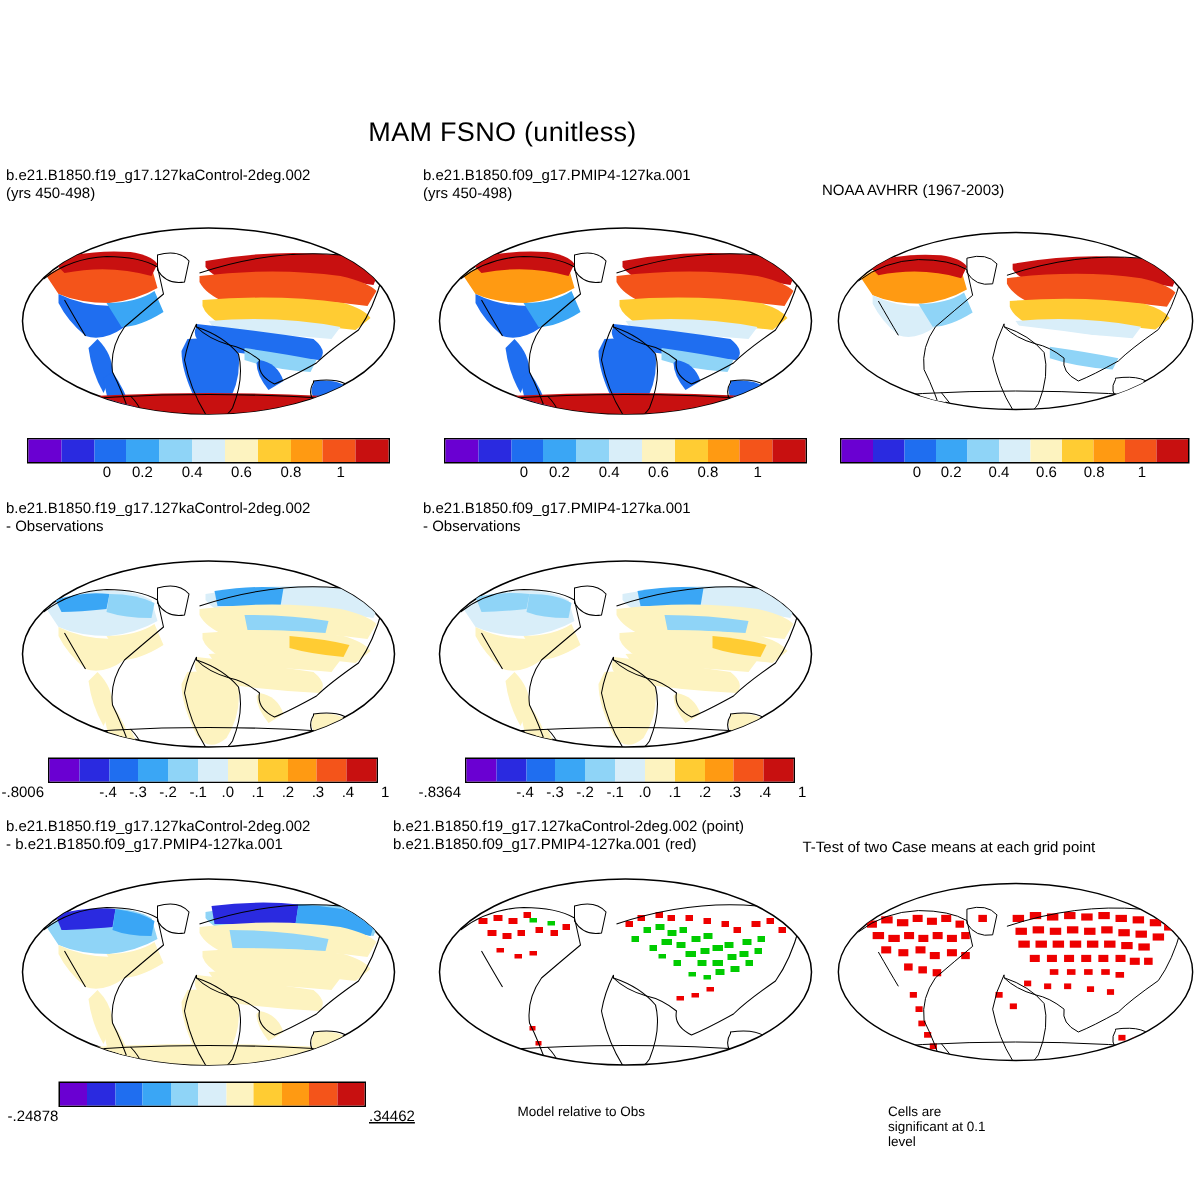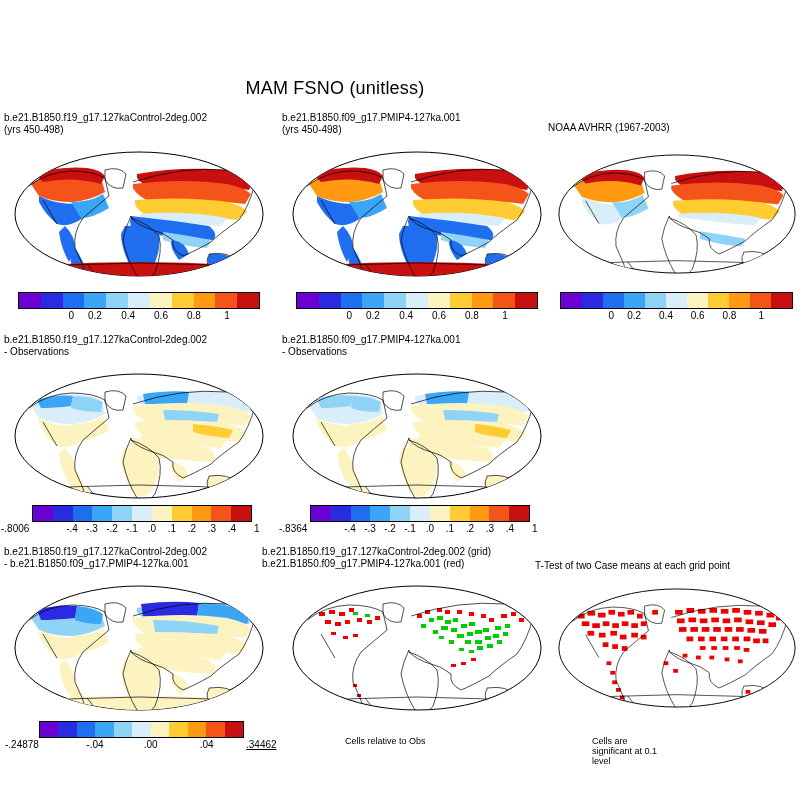--- a/index.html
+++ b/index.html
@@ -447,30 +447,25 @@
       <div class="cbar-cell" style="background:#1f6ef0"></div>
         <div class="cbar-cell" style="background:#3aa6f5"></div>
       <div class="cbar-cell" style="background:#8fd4f7"></div>
         <div class="cbar-cell" style="background:#d9eef9"></div>
       <div class="cbar-cell" style="background:#fdf3c0"></div>
         <div class="cbar-cell" style="background:#ffcc33"></div>
       <div class="cbar-cell" style="background:#ff9a12"></div>
         <div class="cbar-cell" style="background:#f4541a"></div>
       <div class="cbar-cell" style="background:#c81010"></div>
     </div>
-    <div class="cbar-labels">
-      <span style="left:27.3%">-.04</span>
-      <span style="left:54.5%">.00</span>
-      <span style="left:81.8%">.04</span>
-    </div>
     <div class="cbar-end" style="left:-34px;top:18px;">-.24878</div>
     <div class="cbar-end" style="left:207px;top:18px;text-decoration:underline;">.34462</div>
   </div>
 
-  <div class="panel-caption" style="left:262px;top:530px;">b.e21.B1850.f19_g17.127kaControl-2deg.002 (grid)
+  <div class="panel-caption" style="left:262px;top:530px;">b.e21.B1850.f19_g17.127kaControl-2deg.002 (point)
 b.e21.B1850.f09_g17.PMIP4-127ka.001 (red)</div>
   <div class="map-wrap" style="left:291px;top:562px;">
     <svg width="252" height="140" viewBox="0 0 252 140">
       <defs>
           <clipPath id="robG">
             <ellipse cx="126" cy="70" rx="124" ry="62"></ellipse>
           </clipPath>
         </defs>
       <ellipse cx="126" cy="70" rx="124" ry="62" fill="#ffffff" stroke="#000" stroke-width="1"></ellipse>
       <g clip-path="url(#robG)">
@@ -546,21 +541,21 @@
         <path d="M44 80 Q38 70 30 56"></path>
         <path d="M92 26 Q106 22 113 30 L110 44 Q98 46 92 36 Z"></path>
         <path d="M74 120 Q86 132 88 156 Q84 176 72 180"></path>
         <path d="M118 72 Q112 84 110 96 Q114 116 124 132 Q134 140 142 128 Q150 108 146 92 Q136 80 118 74 Z"></path>
         <path d="M120 38 Q168 22 214 26 Q240 30 242 40 Q236 62 226 76 Q206 90 198 98 Q180 108 170 112 Q158 106 160 96 Q150 88 140 86 Q126 82 118 74"></path>
         <path d="M196 110 Q218 107 223 118 Q214 129 199 127 Q191 119 196 111 Z"></path>
         <path d="M-4 126 Q126 112 256 126"></path>
       </g>
     </svg>
   </div>
-  <div class="note" style="left:345px;top:720px;">Cells relative to Obs</div>
+  <div class="note" style="left:345px;top:720px;">Model relative to Obs</div>
 
   <div class="panel-caption" style="left:535px;top:544px;width:270px;">T-Test of two Case means at each grid point</div>
   <div class="map-wrap" style="left:557px;top:562px;">
     <svg width="240" height="140" viewBox="0 0 252 140">
       <defs>
           <clipPath id="robH">
             <ellipse cx="126" cy="70" rx="124" ry="62"></ellipse>
           </clipPath>
         </defs>
       <ellipse cx="126" cy="70" rx="124" ry="62" fill="#ffffff" stroke="#000" stroke-width="1"></ellipse>

